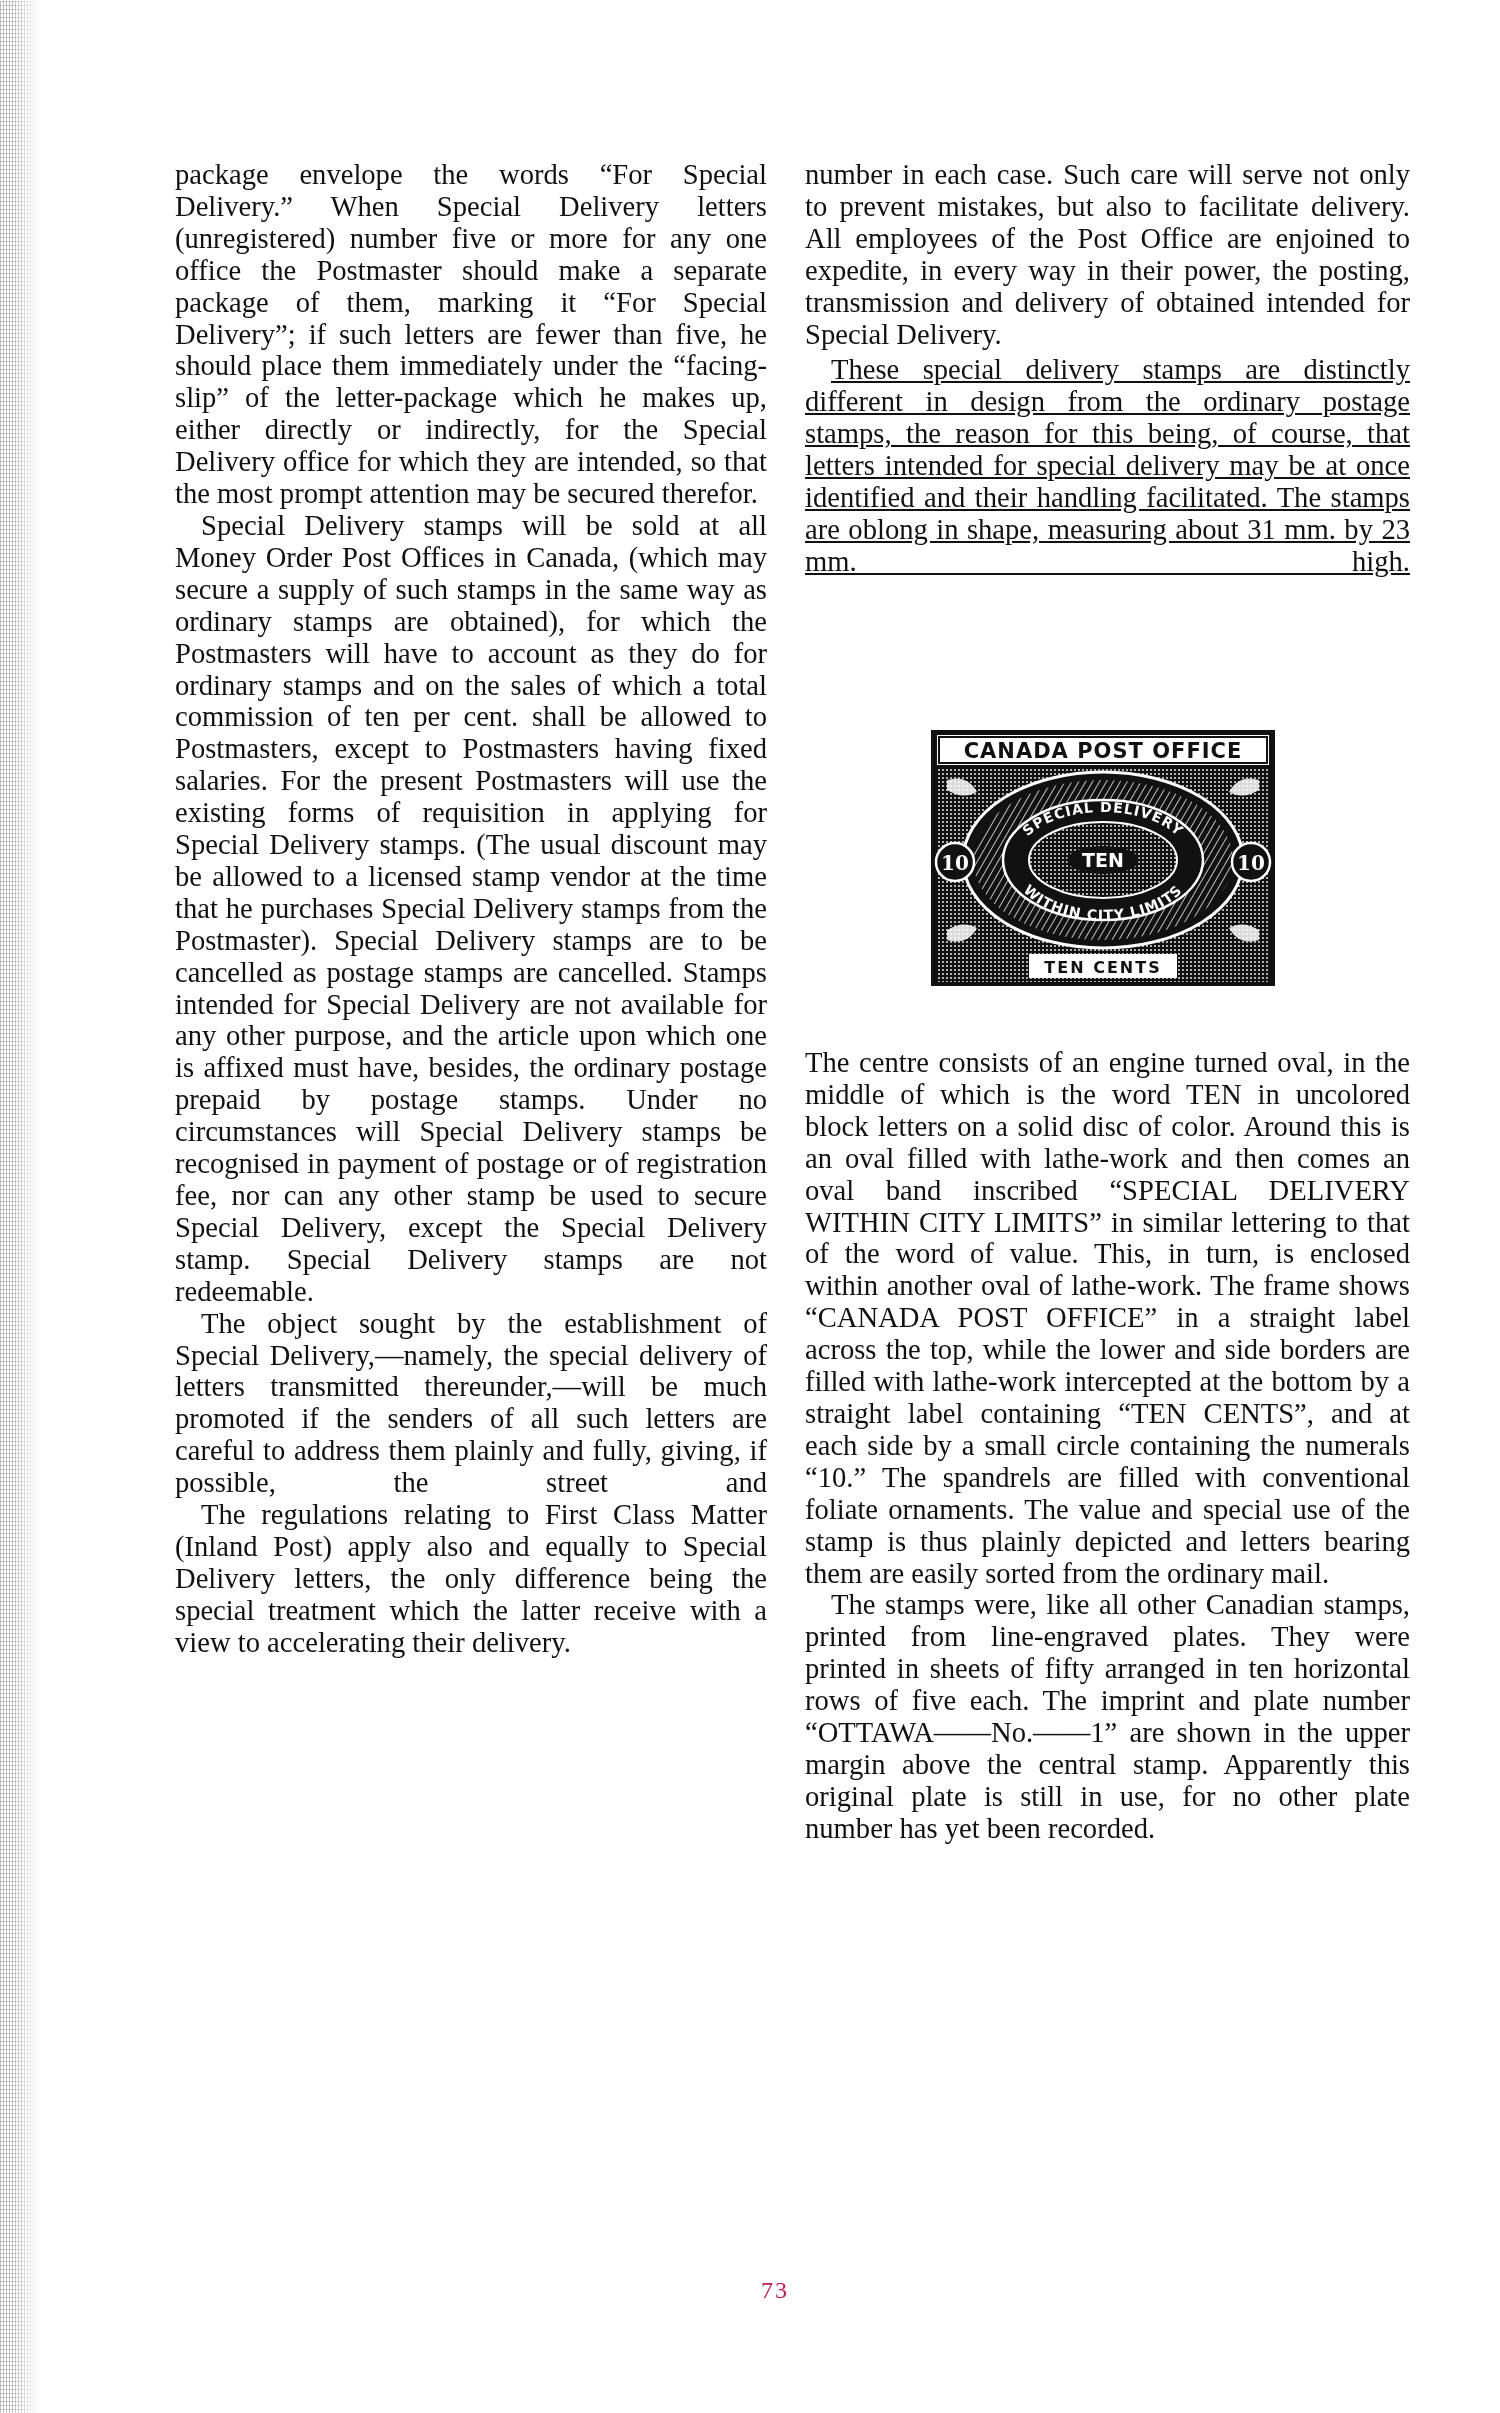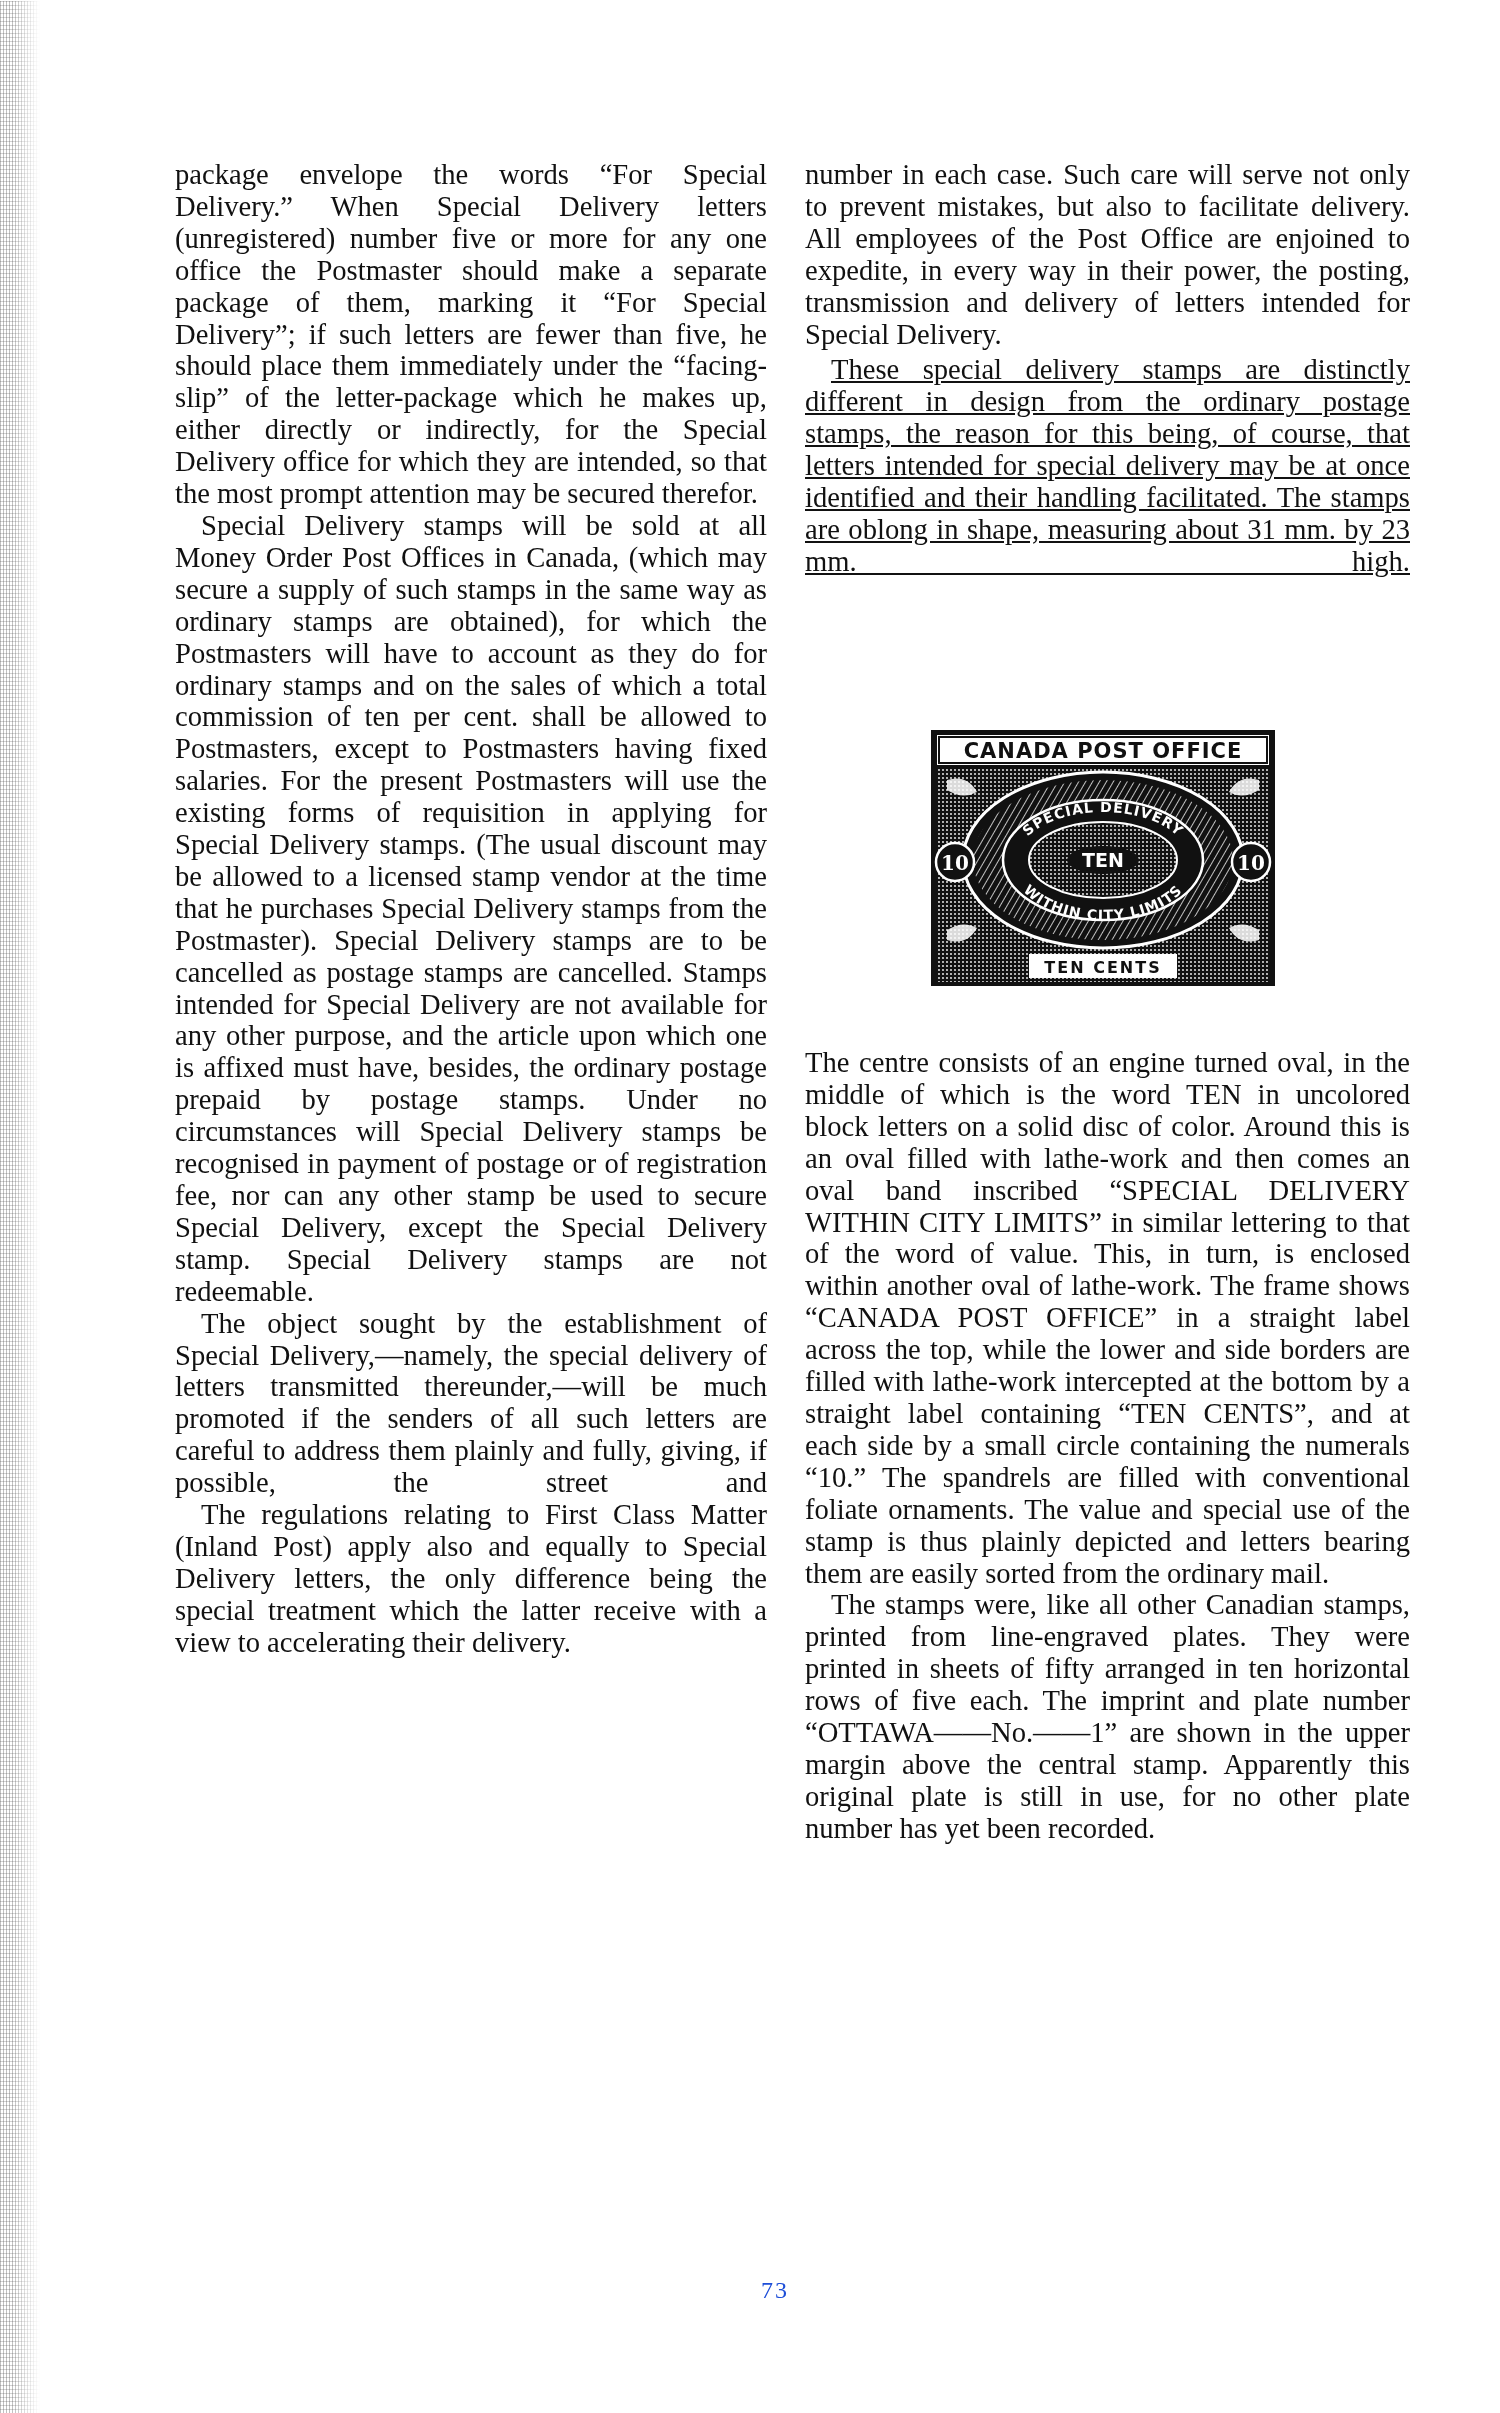--- a/index.html
+++ b/index.html
@@ -27,38 +27,38 @@
   .col p.gap { margin-top: 4px; text-decoration: underline; }
   .col p.last { text-align-last: justify; }
   em { font-style: italic; }
   .stamp-figure {
     position: absolute; left: 929px; top: 727px; width: 348px; height: 260px; text-decoration: underline;
   }
   .stamp-figure svg { width: 100%; height: 100%; display: block; }
   .col-right-lower { top: 1046px; }
   .page-number {
     position: absolute; left: 755px; top: 2276px; width: 40px; text-align: center;
-    font-family: "Liberation Serif", serif; font-size: 24px; color: #1d4ed8; letter-spacing: 2px;
+    font-family: "Liberation Serif", serif; font-size: 24px; color: #be185d; letter-spacing: 2px;
   }
 </style>
 </head>
 <body>
 
 <div class="page">
   <div class="gutter"></div>
 
   <div class="col col-left">
     <p>package envelope the words “For Special Delivery.” When Special Delivery letters (unregistered) number five or more for any one office the Postmaster should make a separate package of them, marking it “For Special Delivery”; if such letters are fewer than five, he should place them immediately under the “facing-slip” of the letter-package which he makes up, either directly or indirectly, for the Special Delivery office for which they are intended, so that the most prompt attention may be secured therefor.</p>
     <p class="indent">Special Delivery stamps will be sold at all Money Order Post Offices in Canada, (which may secure a supply of such stamps in the same way as ordinary stamps are obtained), for which the Postmasters will have to account as they do for ordinary stamps and on the sales of which a total commission of ten per cent. shall be allowed to Postmasters, except to Postmasters having fixed salaries. For the present Postmasters will use the existing forms of requisition in applying for Special Delivery stamps. (The usual discount may be allowed to a licensed stamp vendor at the time that he purchases Special Delivery stamps from the Postmaster). Special Delivery stamps are to be cancelled as postage stamps are cancelled. Stamps intended for Special Delivery are not available for any other purpose, and the article upon which one is affixed must have, besides, the ordinary postage prepaid by postage stamps. Under no circumstances will Special Delivery stamps be recognised in payment of postage or of registration fee, nor can any other stamp be used to secure Special Delivery, except the Special Delivery stamp. Special Delivery stamps are not redeemable.</p>
     <p class="indent last">The object sought by the establishment of Special Delivery,—namely, the special delivery of letters transmitted thereunder,—will be much promoted if the senders of all such letters are careful to address them plainly and fully, giving, if possible, the street and</p>
     <p class="indent">The regulations relating to First Class Matter (Inland Post) apply also and equally to Special Delivery letters, the only difference being the special treatment which the latter receive with a view to accelerating their delivery.</p>
   </div>
 
   <div class="col col-right">
-    <p>number in each case. Such care will serve not only to prevent mistakes, but also to facilitate delivery. All employees of the Post Office are enjoined to expedite, in every way in their power, the posting, transmission and delivery of letters intended for Special Delivery.</p>
+    <p>number in each case. Such care will serve not only to prevent mistakes, but also to facilitate delivery. All employees of the Post Office are enjoined to expedite, in every way in their power, the posting, transmission and delivery of obtained intended for Special Delivery.</p>
     <p class="indent gap last">These special delivery stamps are distinctly different in design from the ordinary postage stamps, the reason for this being, of course, that letters intended for special delivery may be at once identified and their handling facilitated. The stamps are oblong in shape, measuring about 31 mm. by 23 mm. high.</p>
   </div>
 
   <div class="stamp-figure">
     <svg viewBox="0 0 348 260" xmlns="http://www.w3.org/2000/svg">
       <defs>
         <pattern id="lathe" width="4" height="4" patternUnits="userSpaceOnUse">
           <rect width="4" height="4" fill="#111"></rect>
           <circle cx="2" cy="2" r="0.9" fill="#fff"></circle>
         </pattern>

